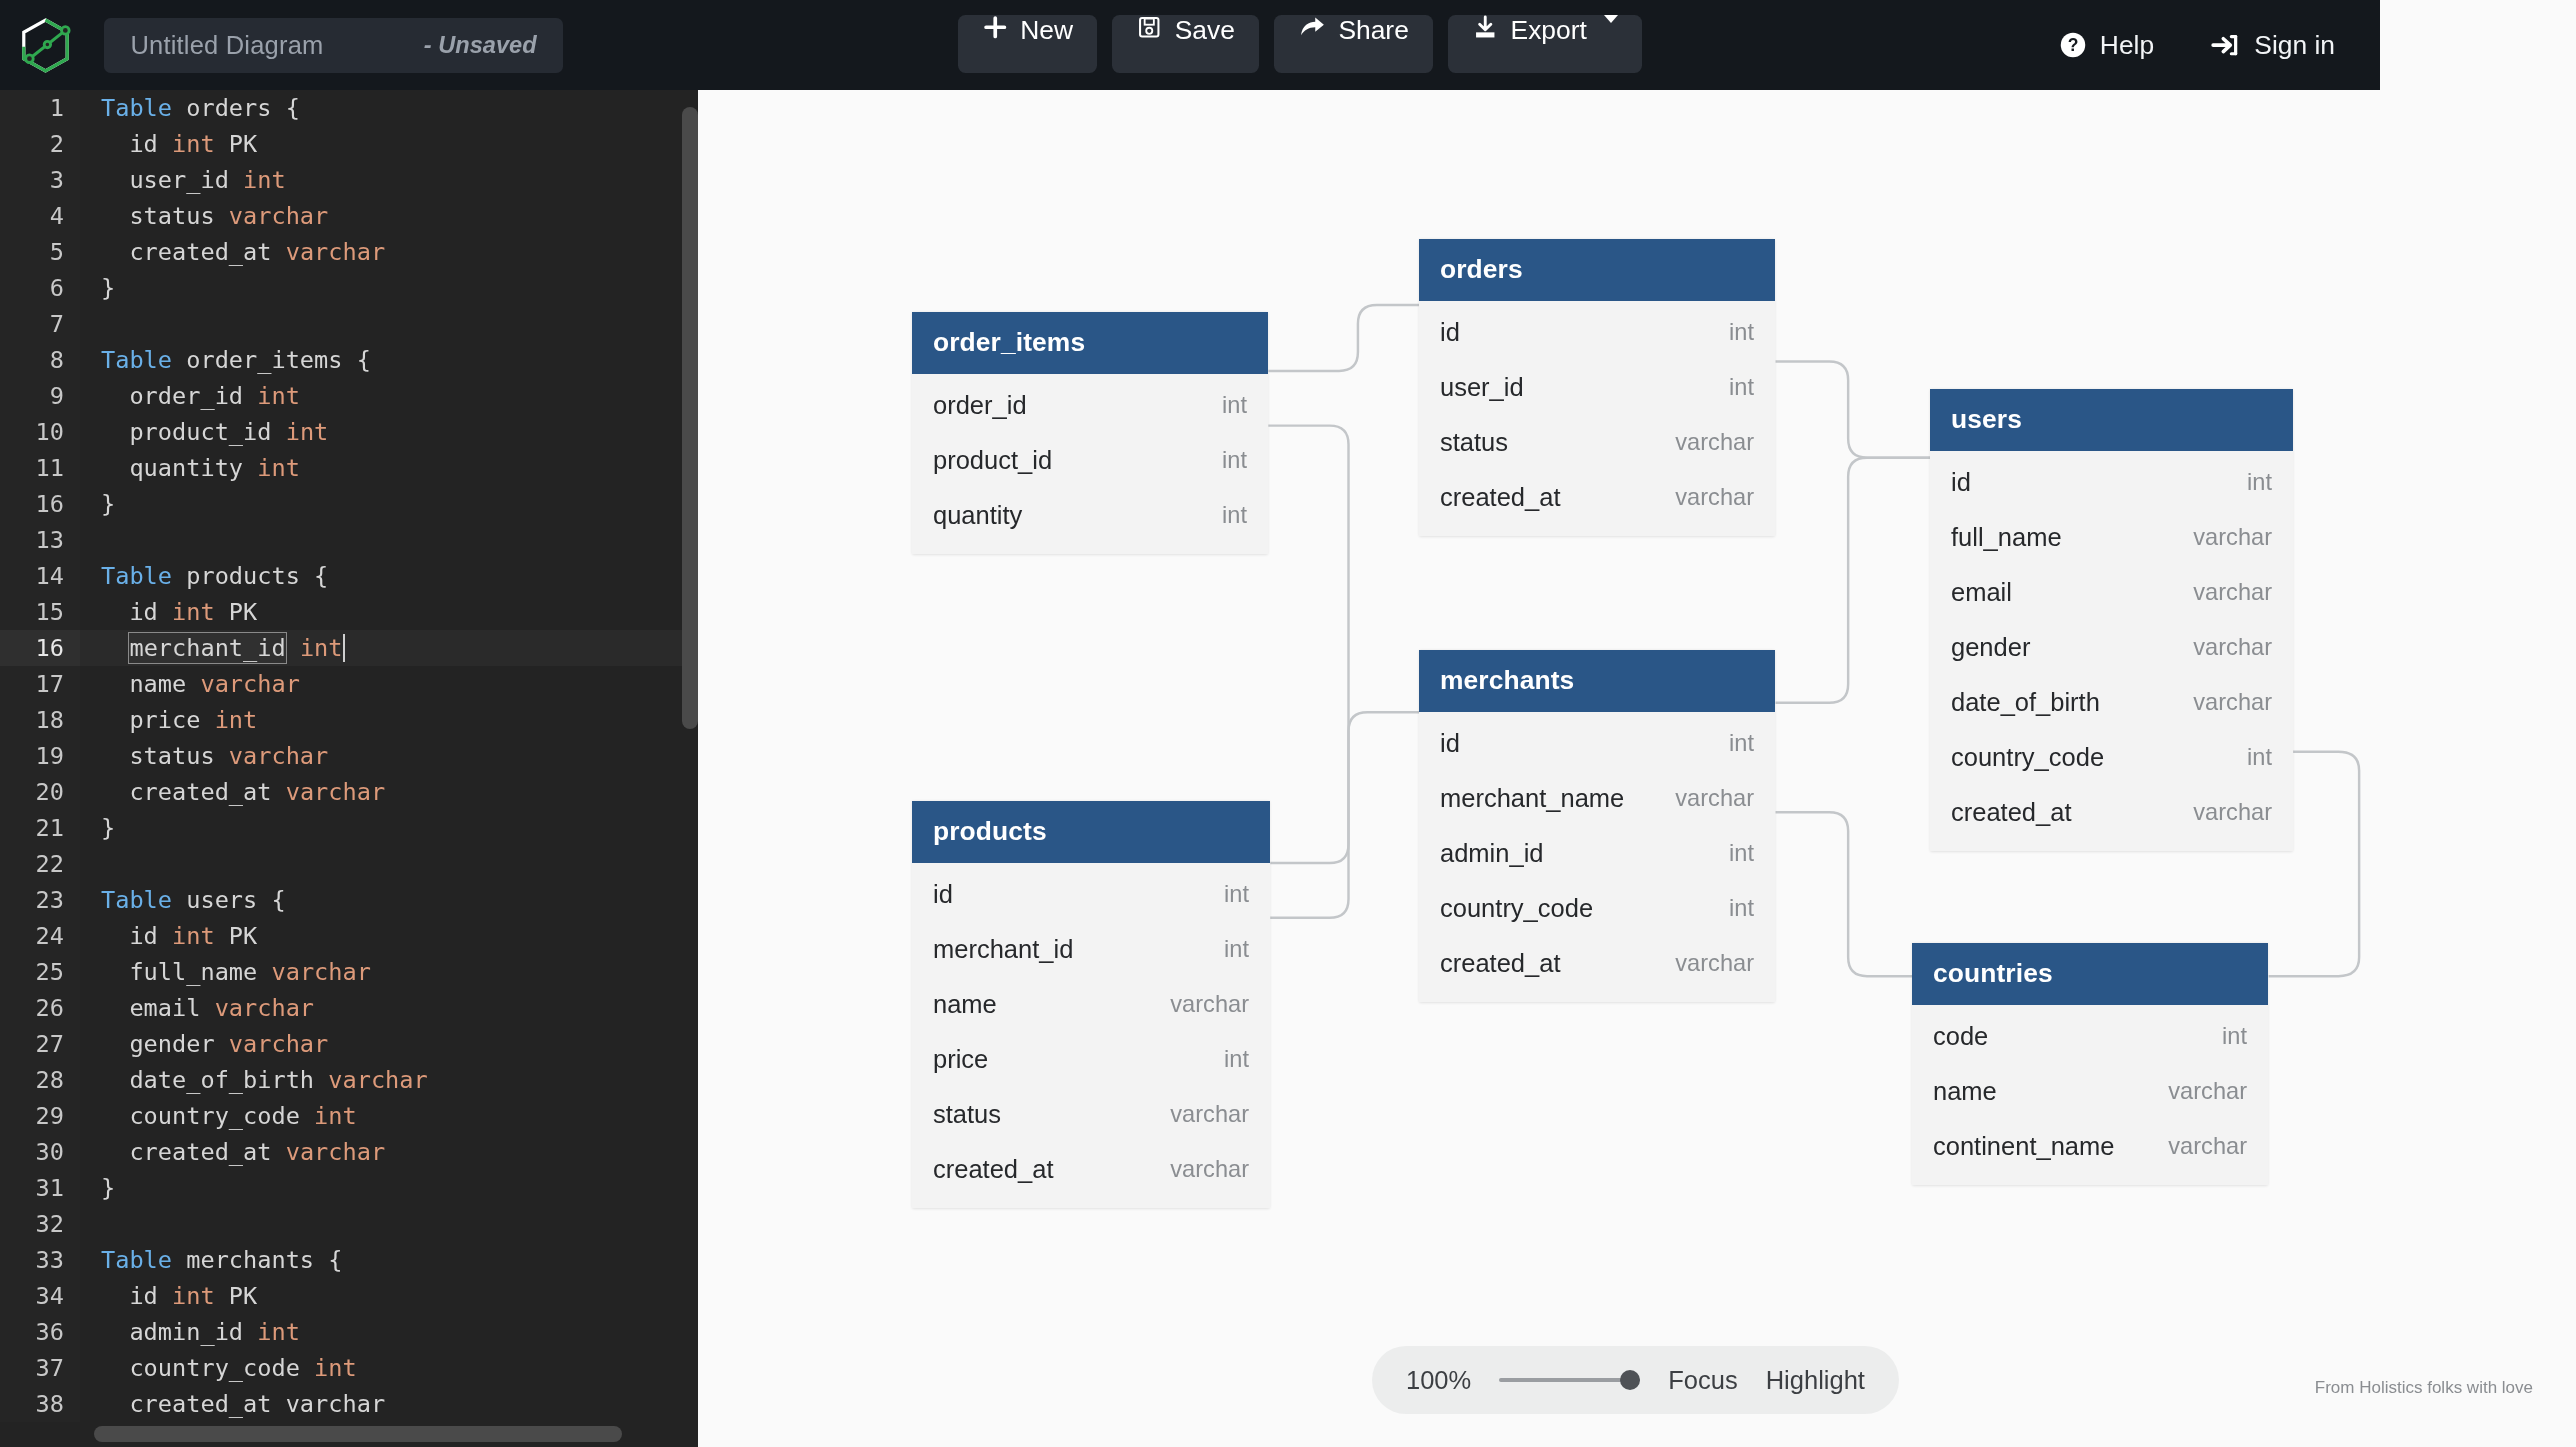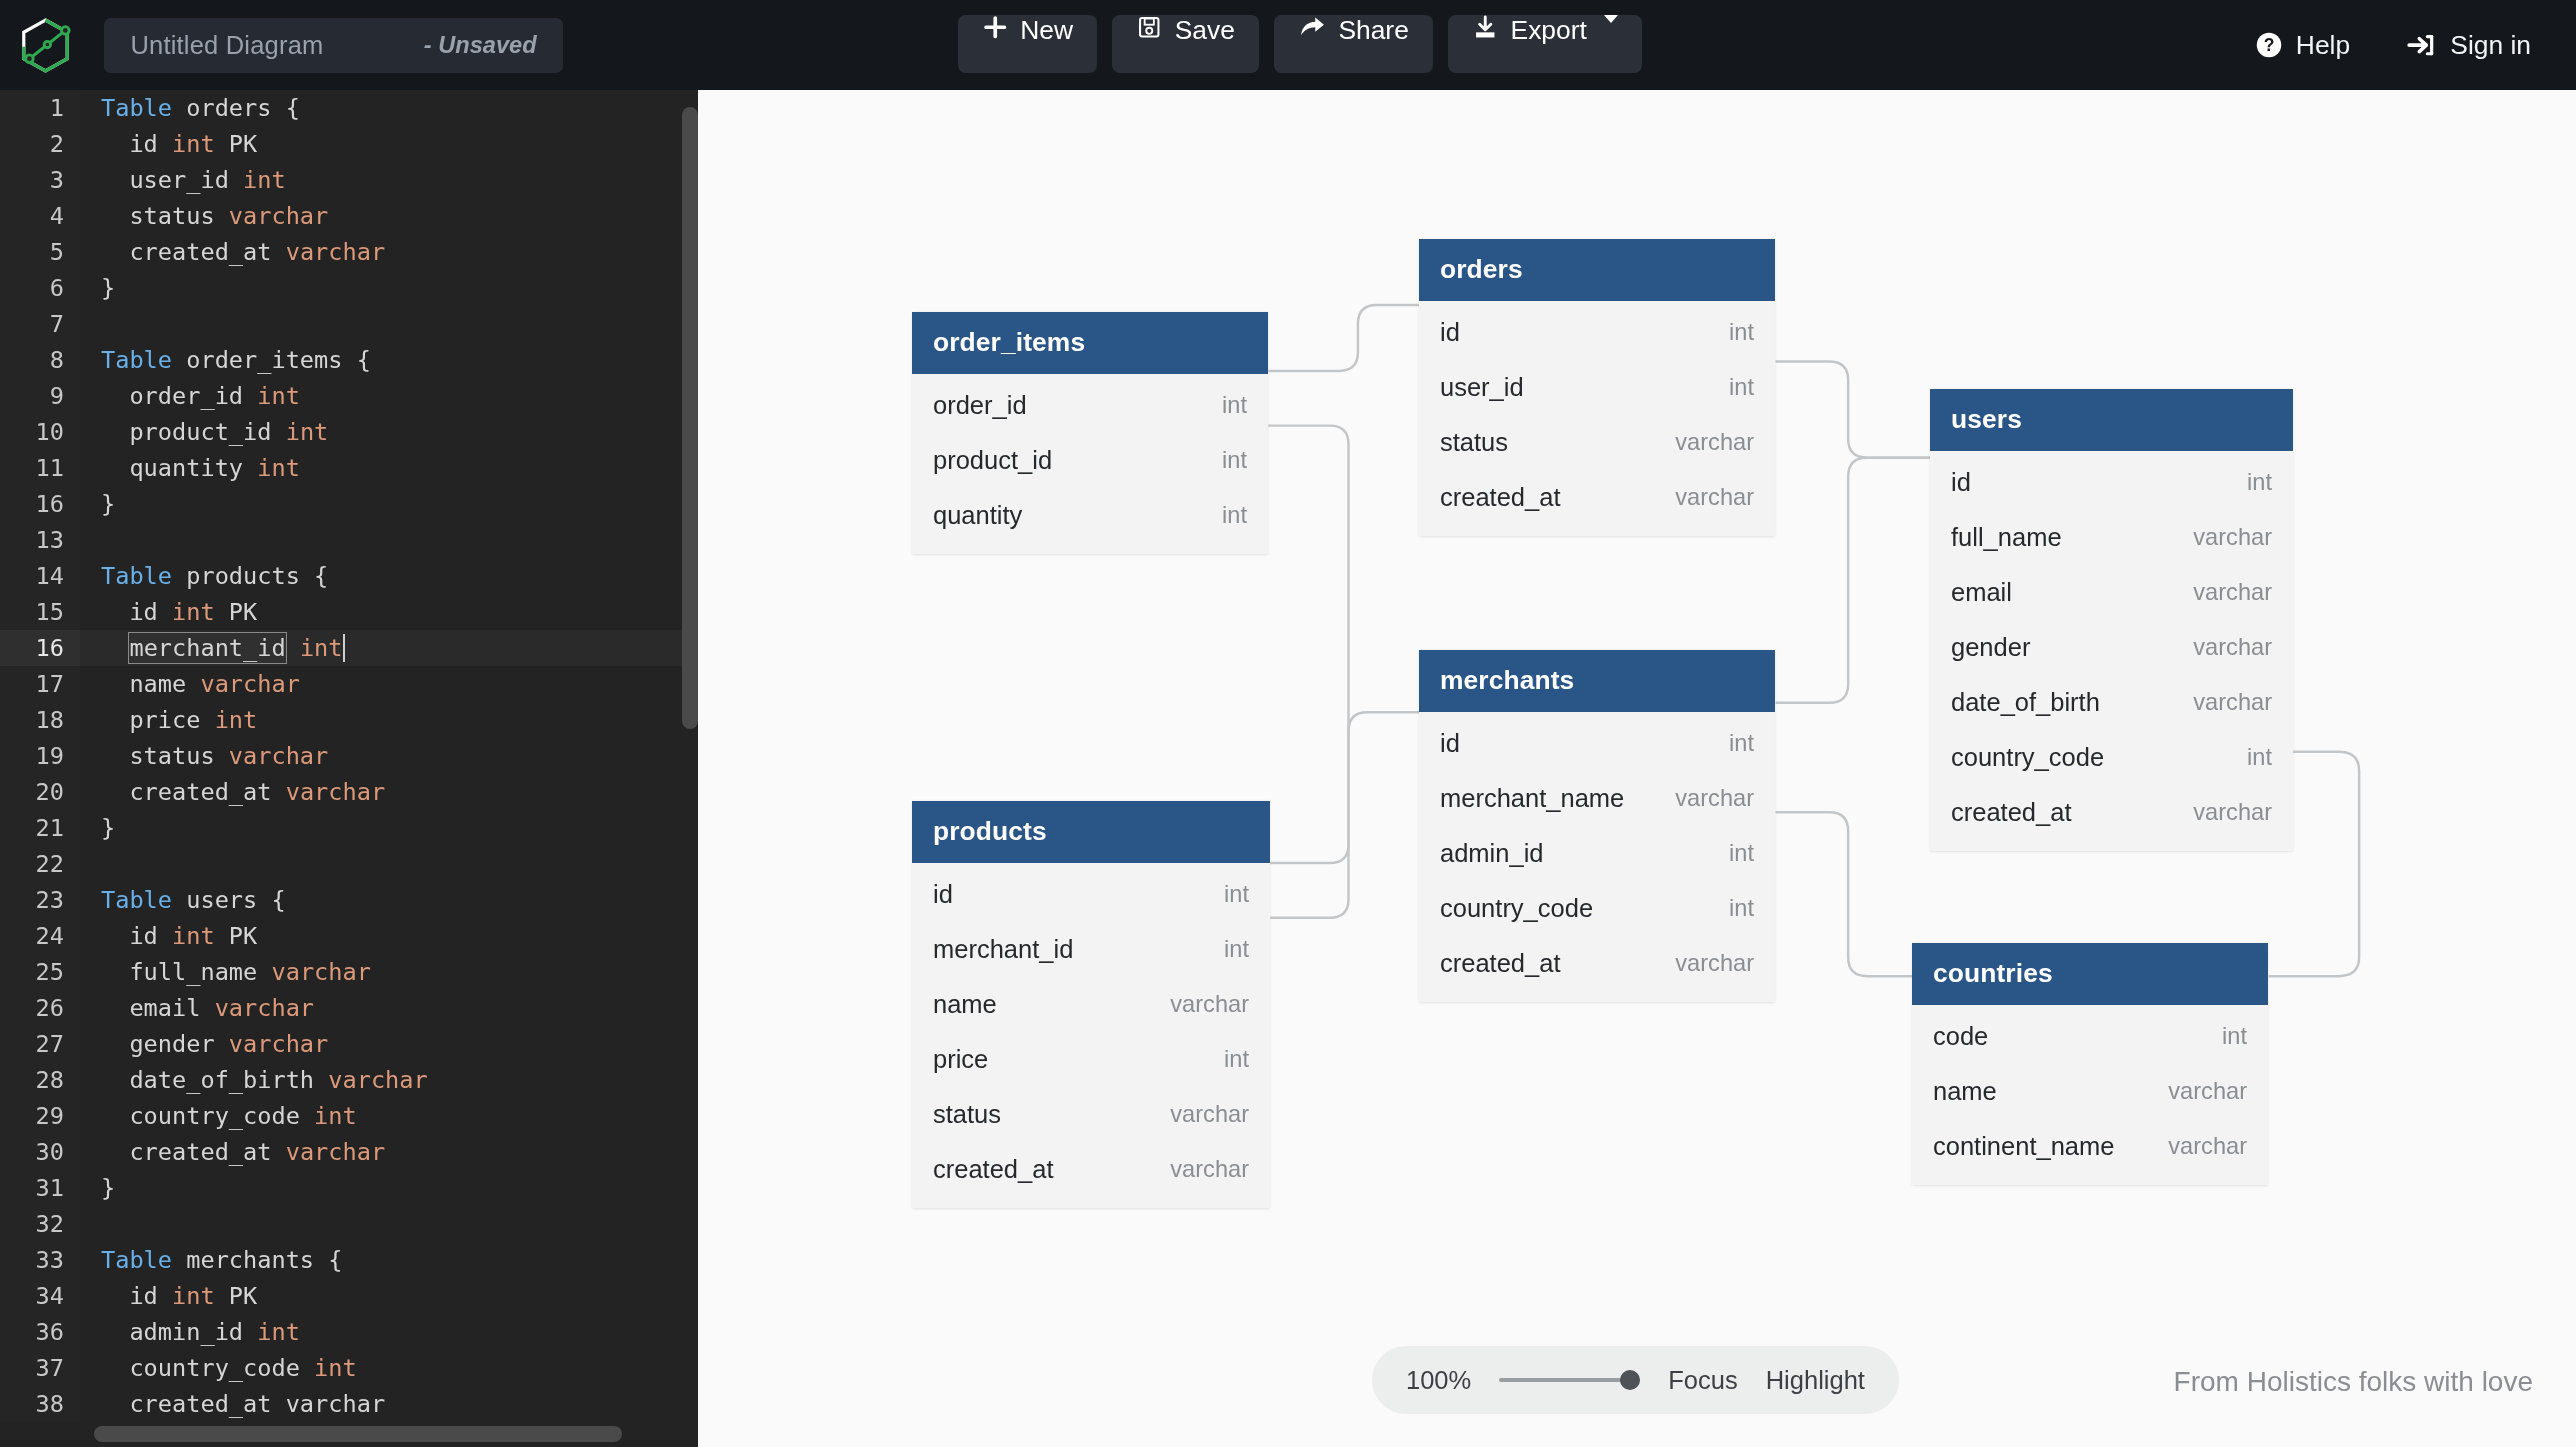--- a/index.html
+++ b/index.html
@@ -7,21 +7,21 @@
   html, body {
     width: 2576px; height: 1447px;
     overflow: hidden;
     background: #fafafa;
     font-family: "Liberation Sans", sans-serif;
   }
 
   
   .header {
     position: absolute; top: 0; left: 0;
-    width: 2576px; height: 90px;
+    width: 2380px; height: 90px;
     background: #14181d;
     display: flex; align-items: center;
   }
   .logo-wrap {
     width: 90px; height: 90px;
     display: flex; align-items: center; justify-content: center;
     flex: 0 0 90px;
   }
   .logo-svg { width: 51px; height: 57px; display: block; }
 
@@ -225,21 +225,21 @@
     right: 0; top: 50%;
     transform: translateY(-50%);
     width: 20px; height: 20px;
     border-radius: 50%;
     background: #4f5256;
   }
   .zb-link { font-size: 25.5px; color: #3c3f43; cursor: pointer; white-space: nowrap; }
   .footer-note {
     position: absolute;
     right: 43px; bottom: 49px;
-    font-size: 28px;
+    font-size: 17px;
     color: #8a8d91;
     white-space: nowrap;
   }
 </style>
 </head>
 <body>
 
 <div class="header">
 
   <div class="logo-wrap">

